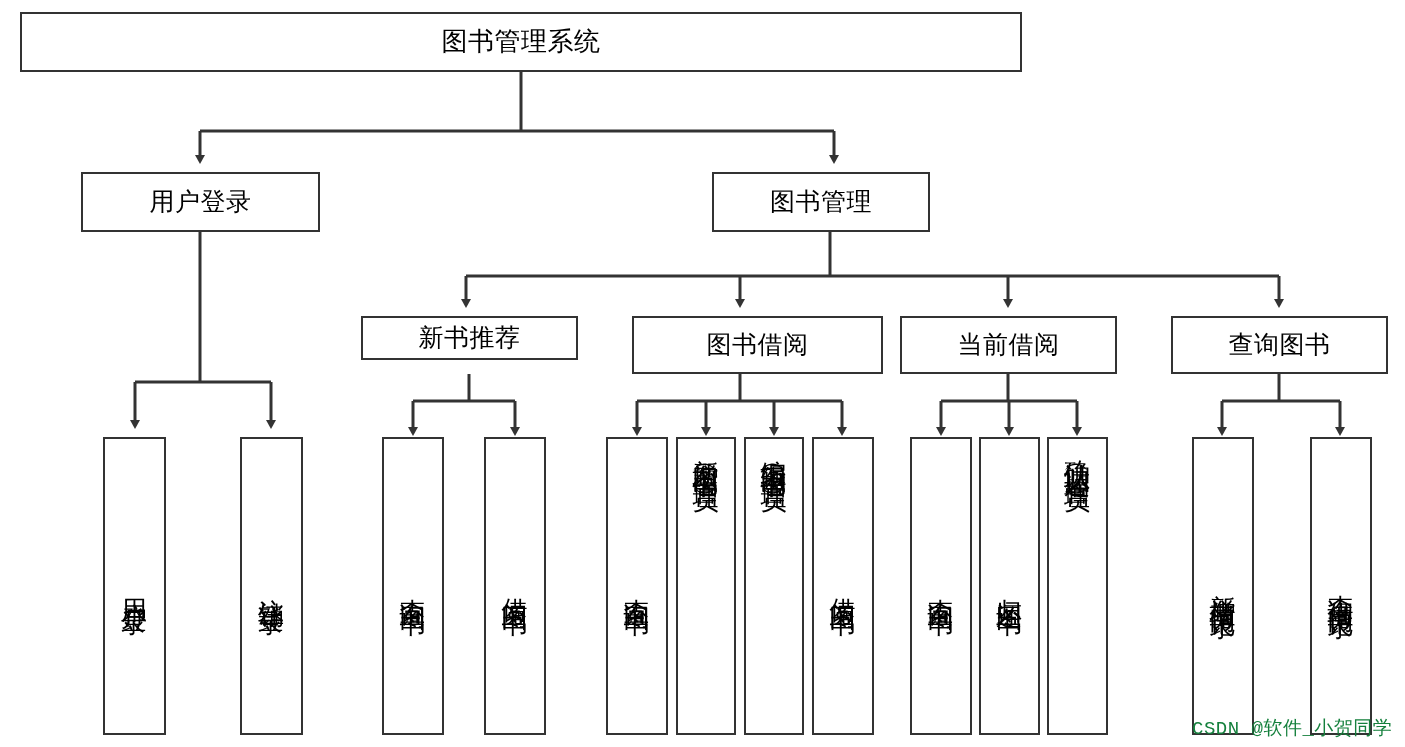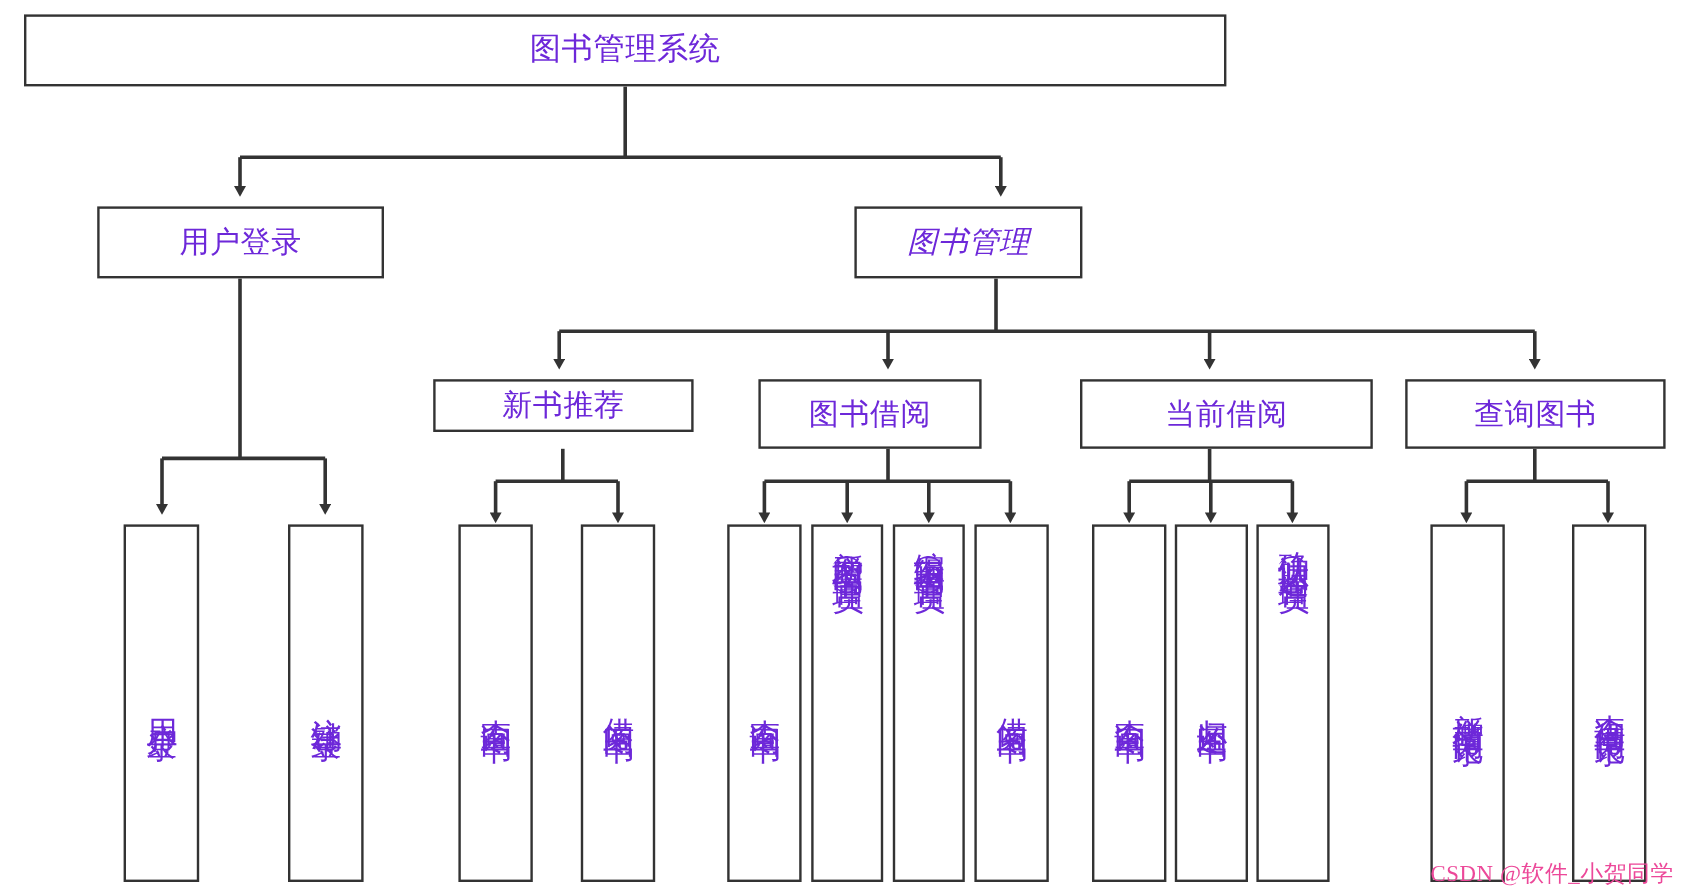--- a/index.html
+++ b/index.html
@@ -30,21 +30,21 @@
     position: absolute;
     box-sizing: border-box;
     background: #ffffff;
     border: 2.5px solid #333333;
     display: flex;
     align-items: center;
     justify-content: center;
     overflow: hidden;
   }
   .node .label {
-    color: #6d28d9;
+    color: #000000;
     line-height: 1.05;
     text-align: center;
     white-space: nowrap;
   }
   
   .node.horiz .label {
     font-size: 25px;
     letter-spacing: 0.5px;
   }
   .node.level0 .label {
@@ -65,25 +65,25 @@
     white-space: nowrap;
   }
   .node.vert.centered {
     align-items: center;
   }
   .node.vert.topped {
     align-items: flex-start;
   }
   .watermark {
     position: absolute;
-    color: #ec4899;
+    color: #15803d;
     font-size: 19px;
     white-space: nowrap;
     letter-spacing: 0.5px;
-    font-family: Liberation Serif, serif;
+    font-family: Liberation Mono, monospace;
   }
 </style>
 </head>
 <body>
 
 <div id="diagram-root">
 
   <svg class="connectors" viewBox="0 0 1405 747">
     <defs>
       <marker id="arrow" markerWidth="9" markerHeight="10" refX="1" refY="5" orient="auto" markerUnits="userSpaceOnUse">
@@ -134,31 +134,31 @@
     </g>
   </svg>
 
   <div class="node horiz level0" style="left:20px; top:12px; width:1002px; height:60px;">
     <span class="label">图书管理系统</span>
   </div>
 
   <div class="node horiz" style="left:81px; top:172px; width:239px; height:60px;">
     <span class="label">用户登录</span>
   </div>
-  <div class="node horiz" style="left:712px; top:172px; width:190px; height:60px;font-style:italic;">
+  <div class="node horiz" style="left:712px; top:172px; width:218px; height:60px;">
     <span class="label">图书管理</span>
   </div>
 
   <div class="node horiz" style="left:361px; top:316px; width:217px; height:44px;">
     <span class="label">新书推荐</span>
   </div>
-  <div class="node horiz" style="left:632px; top:316px; width:186px; height:58px;">
+  <div class="node horiz" style="left:632px; top:316px; width:251px; height:58px;">
     <span class="label">图书借阅</span>
   </div>
-  <div class="node horiz" style="left:900px; top:316px; width:244px; height:58px;align-items:center;">
+  <div class="node horiz" style="left:900px; top:316px; width:217px; height:58px;align-items:center;">
     <span class="label">当前借阅</span>
   </div>
   <div class="node horiz" style="left:1171px; top:316px; width:217px; height:58px;">
     <span class="label">查询图书</span>
   </div>
 
   <div class="node vert centered" style="left:103px; top:437px; width:63px; height:298px;">
     <span class="label">用户登录</span>
   </div>
   <div class="node vert centered" style="left:240px; top:437px; width:63px; height:298px;">

